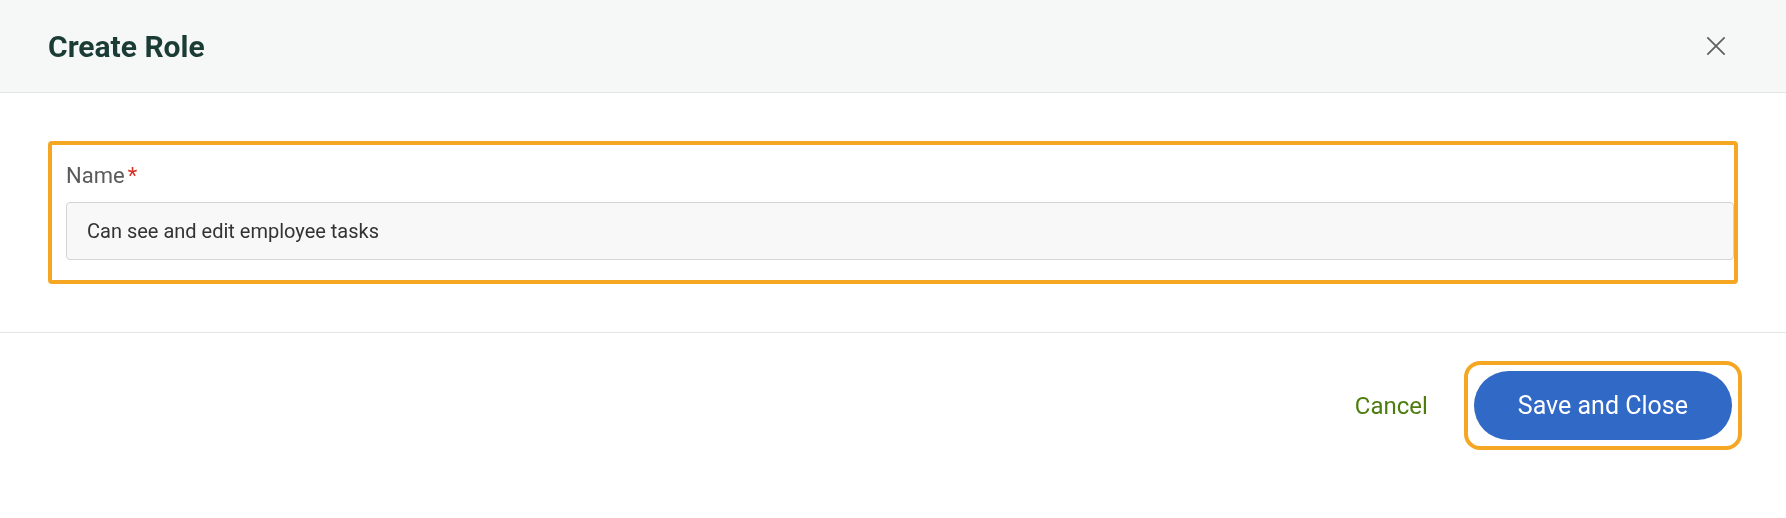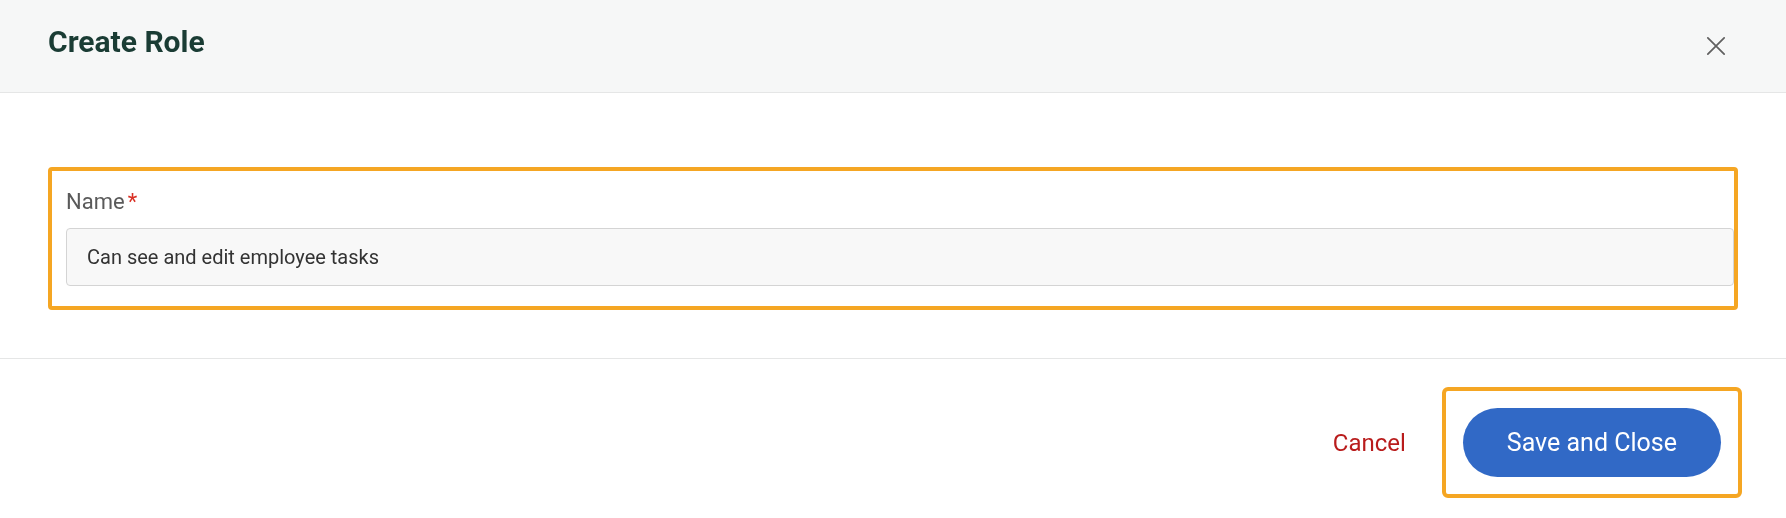--- a/index.html
+++ b/index.html
@@ -12,20 +12,21 @@
       font-family: -apple-system, BlinkMacSystemFont, "Segoe UI", Roboto, Helvetica, Arial, sans-serif;
       background: #ffffff;
       width: 1786px;
       height: 518px;
     }
     
     .header {
       background: #f6f7f7;
       border-bottom: 1px solid #e5e6e6;
       display: flex;
+      align-items: center;
       justify-content: space-between;
       padding: 24px 48px;
     }
     
     .header-title {
       font-size: 30px;
       font-weight: 700;
       color: #1a3c34;
     }
     
@@ -48,21 +49,20 @@
     
     .form-section {
       padding: 48px;
       border-bottom: 1px solid #e5e6e6;
     }
     
     .highlight-box {
       border: 4px solid #f5a623;
       border-radius: 4px;
       padding: 18px 0 20px 14px;
-      margin-top: 26px;
     }
     
     .field-label {
       font-size: 22px;
       color: #5a5a5a;
       margin-bottom: 14px;
       display: block;
     }
     
     .required-mark {
@@ -85,32 +85,32 @@
     .footer {
       display: flex;
       justify-content: flex-end;
       align-items: center;
       padding: 28px 44px;
       gap: 28px;
     }
     
     .cancel-link {
       font-size: 24px;
-      color: #b91c1c;
+      color: #4d7c0f;
       background: none;
       border: none;
       cursor: pointer;
       font-family: inherit;
       padding: 12px 8px;
     }
     
     .save-highlight {
       border: 4px solid #f5a623;
-      border-radius: 6px;
-      padding: 17px;
+      border-radius: 16px;
+      padding: 6px;
       display: inline-block;
     }
     
     .save-btn {
       background: #3169c6;
       color: #ffffff;
       border: none;
       border-radius: 40px;
       padding: 20px 44px;
       font-size: 25px;

